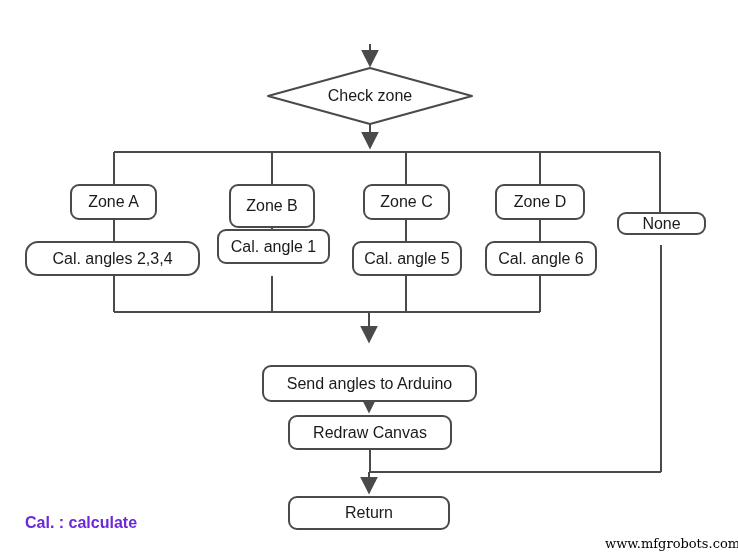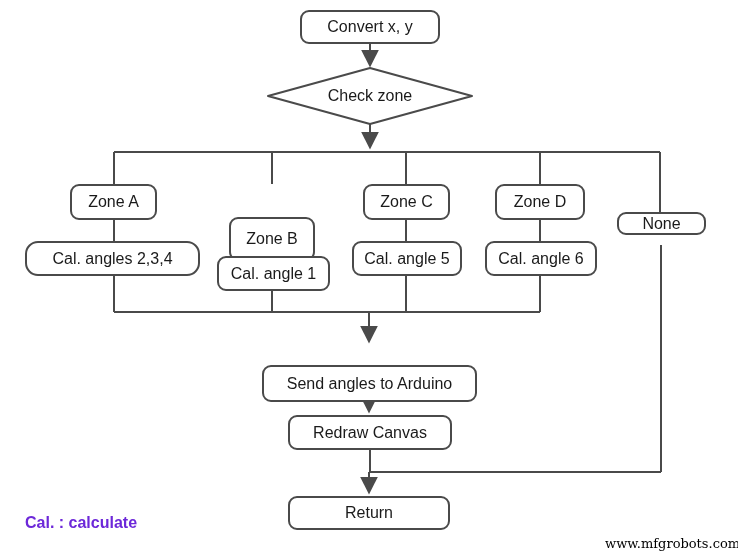--- a/index.html
+++ b/index.html
@@ -105,37 +105,36 @@
       <path d="M370,44 L370,64" marker-end="url(#arrow)"></path>
       <path d="M370,124 L370,146" marker-end="url(#arrow)"></path>
       <path d="M369,312 L369,340" marker-end="url(#arrow)"></path>
       <path d="M369,382 L369,410" marker-end="url(#arrow)"></path>
       <path d="M369,472 L369,491" marker-end="url(#arrow)"></path>
     </g>
 
     <polygon points="268,96 370,68 472,96 370,124" fill="#ffffff" stroke="#4a4a4a" stroke-width="2" stroke-linejoin="round"></polygon>
   </svg>
 
-  <div class="node" style="left:300px; top:10px; width:140px; height:34px;">Convert x, y</div>
 
   <div class="diamond-label" style="left:290px; top:86px; width:160px; height:20px;">Check zone</div>
 
   <div class="node" style="left:70px; top:184px; width:87px; height:36px;">Zone A</div>
 
-  <div class="node" style="left:229px; top:184px; width:86px; height:44px;margin-top:33px;">Zone B</div>
+  <div class="node" style="left:229px; top:184px; width:86px; height:44px;">Zone B</div>
 
   <div class="node" style="left:363px; top:184px; width:87px; height:36px;">Zone C</div>
 
   <div class="node" style="left:495px; top:184px; width:90px; height:36px;">Zone D</div>
 
   <div class="node" style="left:617px; top:212px; width:89px; height:23px;">None</div>
 
   <div class="node" style="left:25px; top:241px; width:175px; height:35px;border-radius:13px;">Cal. angles 2,3,4</div>
 
-  <div class="node" style="left:217px; top:256px; width:113px; height:35px;">Cal. angle 1</div>
+  <div class="node" style="left:217px; top:229px; width:113px; height:35px;">Cal. angle 1</div>
 
   <div class="node" style="left:352px; top:241px; width:110px; height:35px;">Cal. angle 5</div>
 
   <div class="node" style="left:485px; top:241px; width:112px; height:35px;">Cal. angle 6</div>
 
   <div class="node" style="left:262px; top:345px; width:215px; height:37px;margin-top:20px;">Send angles to Arduino</div>
 
   <div class="node" style="left:288px; top:415px; width:164px; height:35px;">Redraw Canvas</div>
 
   <div class="node" style="left:288px; top:496px; width:162px; height:34px;">Return</div>

